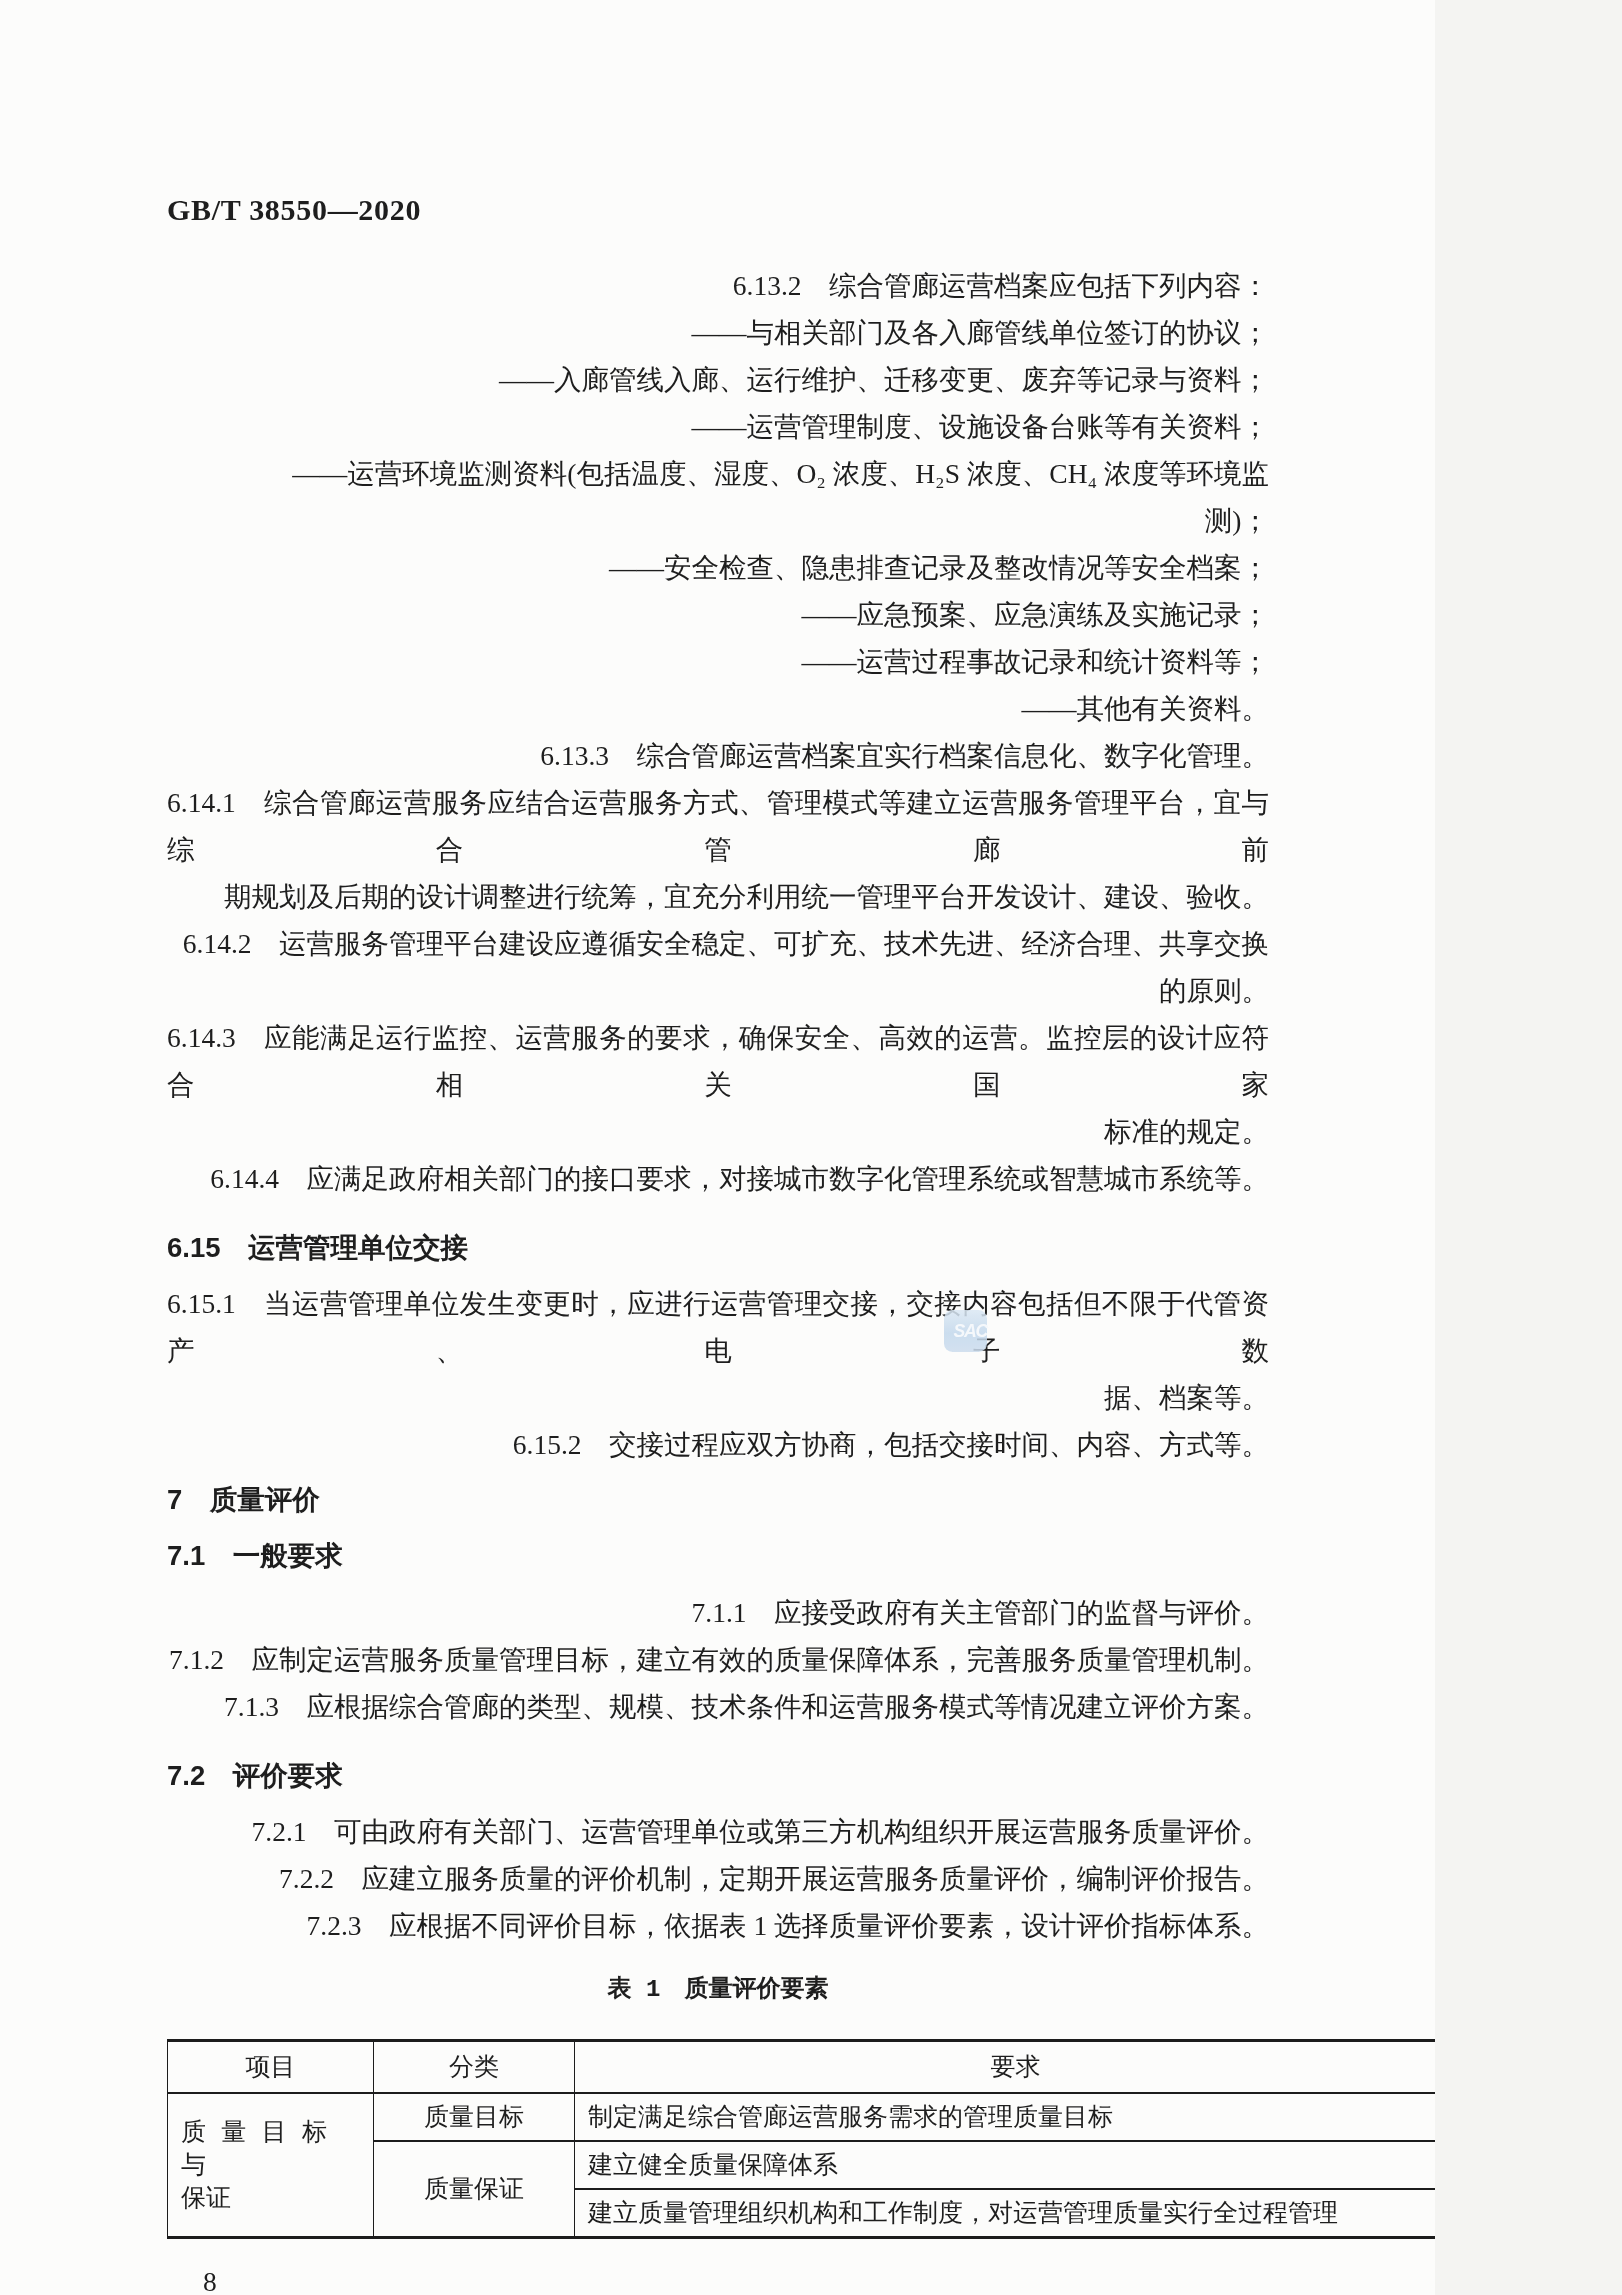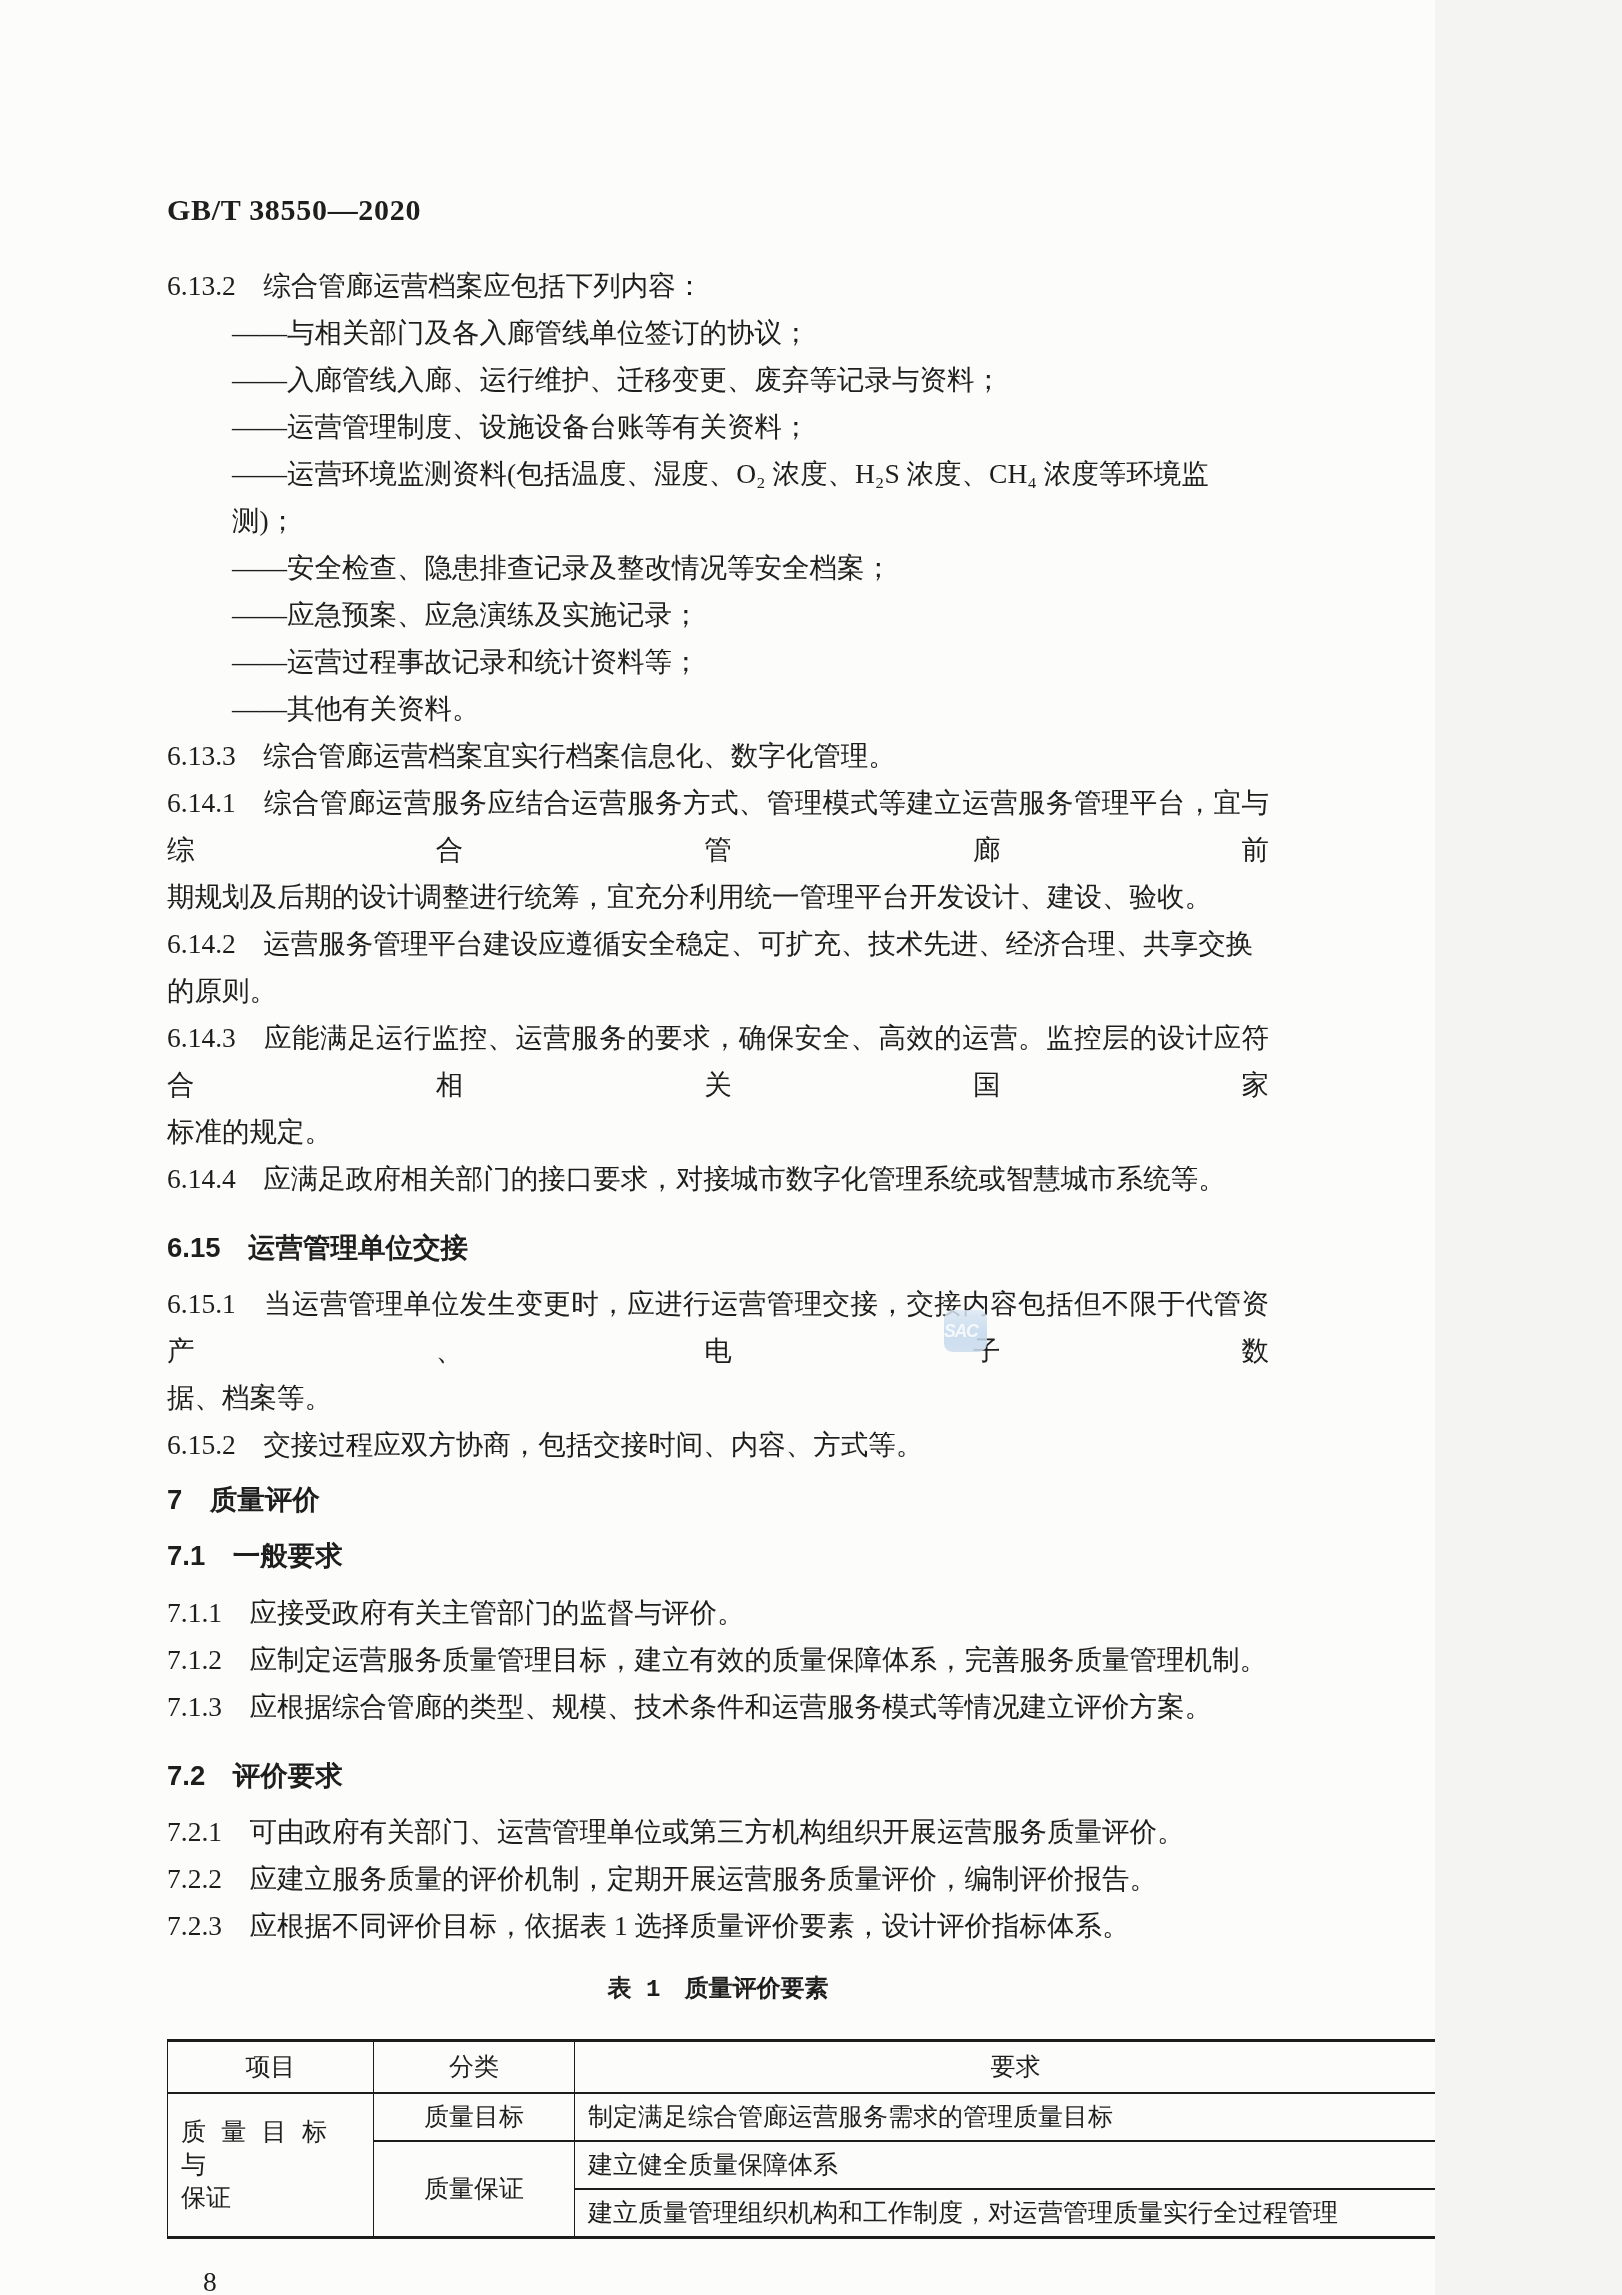--- a/index.html
+++ b/index.html
@@ -24,20 +24,21 @@
     line-height:37px;
     margin:0 0 34px 0;
     font-family:"Liberation Serif","DejaVu Serif",serif;
   }
   
   .clause, .line, .li{
     font-size:27.5px;
     line-height:47px;
     margin:0;
     white-space:pre-wrap;
+    text-align:right;
   }
   .fill{ text-align:justify; text-align-last:justify; }
   .li{ padding-left:65px; }
   
   .h-sub, .h-main{
     font-family:"Liberation Sans","DejaVu Sans",sans-serif;
     font-size:27.5px;font-weight:bold;
     line-height:47px;
     margin:22px 0 9.2px 0;
     white-space:pre-wrap;
@@ -83,21 +84,21 @@
   td.cell-category{ text-align:center; }
   td.cell-req{ text-align:left; }
   .proj-l1{ display:block; word-spacing:6.5px; letter-spacing:1.3px; }
   .proj-l2{ display:block; }
   
   .watermark{
     position:absolute;left:944px;top:1310px;
     width:43px;height:42px;border-radius:8.5px;
     background:linear-gradient(180deg,#dbe8f4 0%,#c3d8ec 55%,#ccddee 100%);
     opacity:.85;
-    display:flex;align-items:center;justify-content:flex-start;
+    display:flex;align-items:center;justify-content:flex-end;
     font-family:"Liberation Sans","DejaVu Sans",sans-serif;
     font-size:17.7px;font-weight:bold;font-style:italic;
     color:#f4f8fc;letter-spacing:-1.3px;
     pointer-events:none;
   }
   
   .pageno{
     font-size:27.5px;line-height:47px;
     margin:19.6px 0 0 36px;
   }

